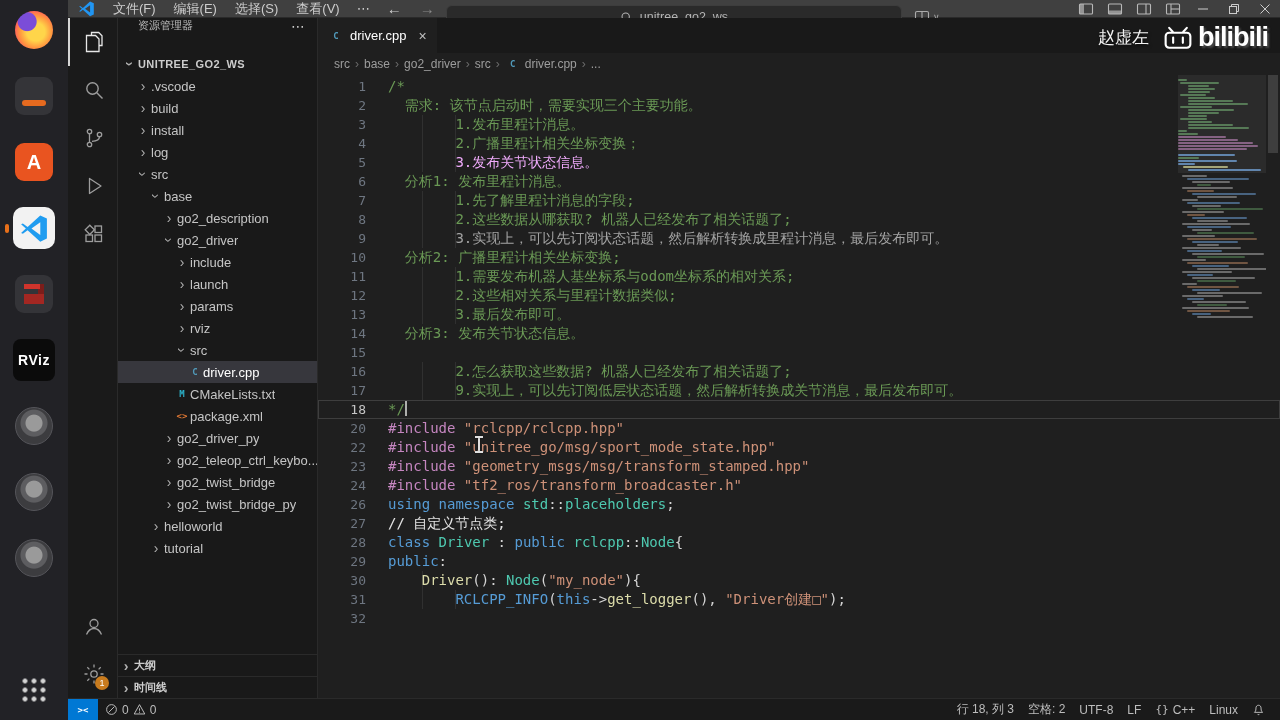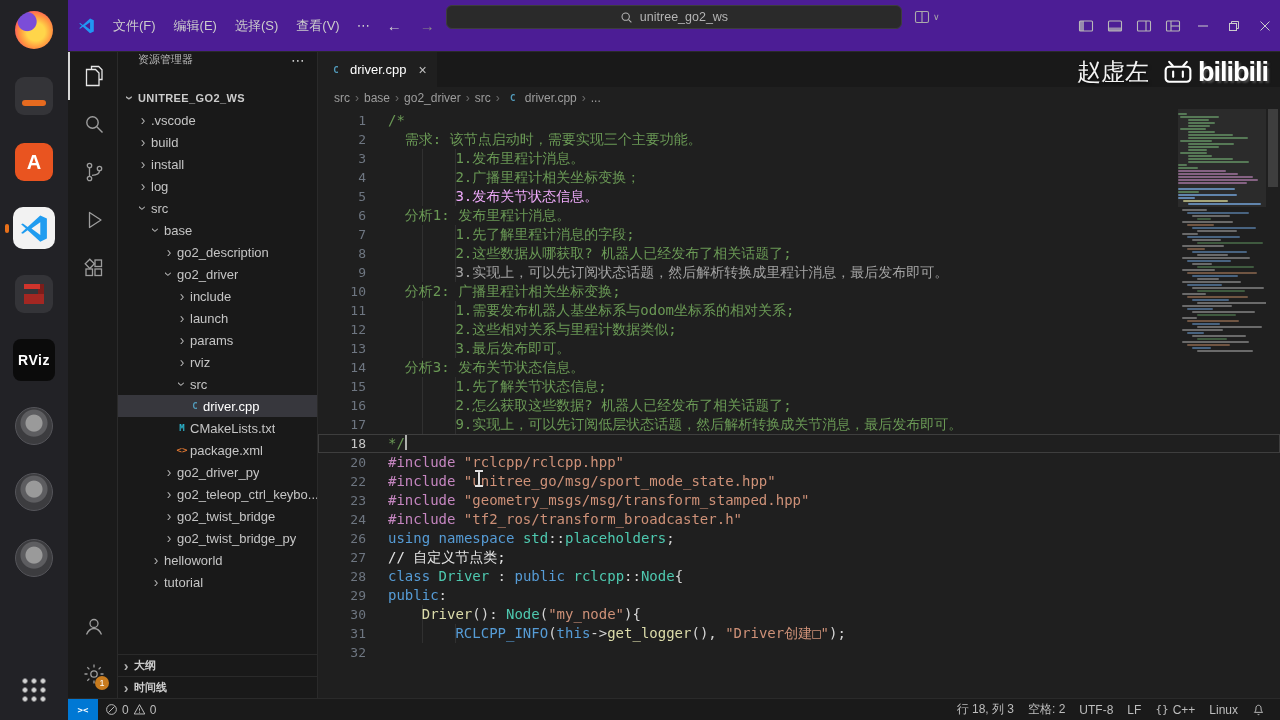--- a/index.html
+++ b/index.html
@@ -23,21 +23,21 @@
     linear-gradient(#d0342c 0 0) left top/16px 5px no-repeat,
     linear-gradient(#a32722 0 0) left bottom/20px 10px no-repeat,
     linear-gradient(#7c1d1a 0 0) right top/6px 20px no-repeat;}
   .run-dot{position:absolute;left:-7px;top:18px;width:4px;height:9px;border-radius:2px;background:#e8701a;}
   .icon-lens{width:38px;height:38px;border-radius:50%;background:radial-gradient(circle at 50% 42%,#9a9a9a 0 8px,#5d5d60 9px 13px,#3c3c3f 14px);border:1px solid #55555a;}
   .icon-grid{width:26px;height:26px;background-image:radial-gradient(#d4d4d4 2.1px,rgba(0,0,0,0) 2.6px);background-size:9px 9px;background-position:center;}
 
   
   .vswindow{flex:1;display:flex;flex-direction:column;min-width:0;}
 
-  .titlebar{height:52px;background:#4c1d95;border-bottom:1px solid #2a2a2a;display:flex;align-items:center;position:relative;color:#cccccc;font-size:13px;flex:none;}
+  .titlebar{height:18px;background:#404040;border-bottom:1px solid #2a2a2a;display:flex;align-items:center;position:relative;color:#cccccc;font-size:13px;flex:none;}
   .vslogo{width:36px;display:flex;justify-content:center;align-items:center;}
   .menubar{display:flex;align-items:center;}
   .menu-item{padding:0 9px;cursor:pointer;}
   .menu-more{padding:0 8px;cursor:pointer;color:#cccccc;}
   .nav-arrow{padding:0 9px;cursor:pointer;font-size:15px;color:#cfcfcf;}
   .nav-arrow.fwd{color:#8a8a8a;}
   .command-center{position:absolute;left:50%;top:5px;transform:translateX(-50%);width:456px;height:24px;background:#2a2a2a;border:1px solid #3d3d3d;border-radius:6px;display:flex;align-items:center;justify-content:center;gap:7px;color:#b4b4b4;font-size:12.5px;cursor:pointer;}
   .editor-layout-btn{position:absolute;left:calc(50% + 240px);top:9px;display:flex;align-items:center;gap:3px;color:#ababab;cursor:pointer;}
   .editor-layout-btn .chev-small{font-size:9px;line-height:9px;color:#ababab;}
   .titlebar-right{margin-left:auto;display:flex;align-items:center;height:100%;}
@@ -91,21 +91,21 @@
   .minimap{position:absolute;top:0;right:14px;bottom:0;width:88px;padding-top:4px;overflow:hidden;}
   .mm-line{height:2px;margin-bottom:1px;border-radius:1px;opacity:.85;}
   .mm-slider{position:absolute;left:0;right:0;top:0;height:98px;background:rgba(121,121,121,.13);}
   .vscroll{position:absolute;top:0;right:0;bottom:0;width:14px;}
   .vscroll-thumb{position:absolute;top:0;left:2px;width:10px;height:78px;background:rgba(121,121,121,.35);}
   .mouse-ibeam{position:absolute;left:160px;top:362px;width:2px;height:15px;background:#e0e0e0;box-shadow:0 0 1px #000;}
   .mouse-ibeam::before,.mouse-ibeam::after{content:"";position:absolute;left:-3px;width:8px;height:2px;background:#e0e0e0;box-shadow:0 0 1px #000;}
   .mouse-ibeam::before{top:-1px;}
   .mouse-ibeam::after{bottom:-1px;}
   .watermark{position:absolute;top:4px;right:12px;display:flex;align-items:center;gap:14px;z-index:9;pointer-events:none;}
-  .wm-name{font-size:24px;color:rgba(255,255,255,.95);text-shadow:1px 2px 3px rgba(0,0,0,.65);}
+  .wm-name{font-size:17px;color:rgba(255,255,255,.95);text-shadow:1px 2px 3px rgba(0,0,0,.65);}
   .wm-bili{display:flex;align-items:center;gap:5px;color:#ffffff;font-weight:bold;font-size:27px;letter-spacing:-1px;text-shadow:2px 2px 2px rgba(90,90,90,.7);}
 
   
   .statusbar{height:22px;flex:none;background:#1a1a1a;border-top:1px solid #2a2a2a;display:flex;align-items:center;font-size:12px;color:#bdbdbd;}
   .remote{height:100%;width:30px;background:#0078d4;color:#fff;display:flex;align-items:center;justify-content:center;font-size:9px;font-weight:bold;font-family:"DejaVu Sans Mono",monospace;cursor:pointer;flex:none;}
   .sb-item{display:flex;align-items:center;gap:4px;padding:0 7px;cursor:pointer;white-space:nowrap;}
   .sb-right{margin-left:auto;display:flex;align-items:center;padding-right:8px;}
   .braces{font-family:"DejaVu Sans Mono",monospace;font-size:11px;}
   svg{display:block;}
 </style>
@@ -441,21 +441,21 @@
               <div class="code-line"><span class="ln">5</span><span class="lc"><i class="guide" style="left: 4ch;"></i><i class="guide" style="left: 8ch;"></i><span style="color: #f0abfc;">        3.发布关节状态信息。</span></span></div>
               <div class="code-line"><span class="ln">6</span><span class="lc"><span style="color: rgb(106, 153, 85);">  分析1: 发布里程计消息。</span></span></div>
               <div class="code-line"><span class="ln">7</span><span class="lc"><i class="guide" style="left: 4ch;"></i><i class="guide" style="left: 8ch;"></i><span style="color: rgb(106, 153, 85);">        1.先了解里程计消息的字段;</span></span></div>
               <div class="code-line"><span class="ln">8</span><span class="lc"><i class="guide" style="left: 4ch;"></i><i class="guide" style="left: 8ch;"></i><span style="color: rgb(106, 153, 85);">        2.这些数据从哪获取? 机器人已经发布了相关话题了;</span></span></div>
               <div class="code-line"><span class="ln">9</span><span class="lc"><i class="guide" style="left: 4ch;"></i><i class="guide" style="left: 8ch;"></i><span style="color: #a3a3a3;">        3.实现上，可以先订阅状态话题，然后解析转换成里程计消息，最后发布即可。</span></span></div>
               <div class="code-line"><span class="ln">10</span><span class="lc"><span style="color: rgb(106, 153, 85);">  分析2: 广播里程计相关坐标变换;</span></span></div>
               <div class="code-line"><span class="ln">11</span><span class="lc"><i class="guide" style="left: 4ch;"></i><i class="guide" style="left: 8ch;"></i><span style="color: rgb(106, 153, 85);">        1.需要发布机器人基坐标系与odom坐标系的相对关系;</span></span></div>
               <div class="code-line"><span class="ln">12</span><span class="lc"><i class="guide" style="left: 4ch;"></i><i class="guide" style="left: 8ch;"></i><span style="color: rgb(106, 153, 85);">        2.这些相对关系与里程计数据类似;</span></span></div>
               <div class="code-line"><span class="ln">13</span><span class="lc"><i class="guide" style="left: 4ch;"></i><i class="guide" style="left: 8ch;"></i><span style="color: rgb(106, 153, 85);">        3.最后发布即可。</span></span></div>
               <div class="code-line"><span class="ln">14</span><span class="lc"><span style="color: rgb(106, 153, 85);">  分析3: 发布关节状态信息。</span></span></div>
-              <div class="code-line"><span class="ln">15</span><span class="lc"><i class="guide" style="left: 4ch;"></i><i class="guide" style="left: 8ch;"></i><span style="color: rgb(106, 153, 85);">        1.先了解关节状态信息;</span></span></div>
+              <div class="code-line"><span class="ln">15</span></div>
               <div class="code-line"><span class="ln">16</span><span class="lc"><i class="guide" style="left: 4ch;"></i><i class="guide" style="left: 8ch;"></i><span style="color: rgb(106, 153, 85);">        2.怎么获取这些数据? 机器人已经发布了相关话题了;</span></span></div>
               <div class="code-line"><span class="ln">17</span><span class="lc"><i class="guide" style="left: 4ch;"></i><i class="guide" style="left: 8ch;"></i><span style="color: rgb(106, 153, 85);">        9.实现上，可以先订阅低层状态话题，然后解析转换成关节消息，最后发布即可。</span></span></div>
               <div class="code-line current"><span class="ln">18</span><span class="lc"><span style="color: rgb(106, 153, 85);">*/</span><span class="caret"></span></span></div>
               <div class="code-line"><span class="ln">20</span><span class="lc"><span style="color: rgb(197, 134, 192);">#include </span><span style="color: rgb(206, 145, 120);">"rclcpp/rclcpp.hpp"</span></span></div>
               <div class="code-line"><span class="ln">22</span><span class="lc"><span style="color: rgb(197, 134, 192);">#include </span><span style="color: rgb(206, 145, 120);">"unitree_go/msg/sport_mode_state.hpp"</span></span></div>
               <div class="code-line"><span class="ln">23</span><span class="lc"><span style="color: rgb(197, 134, 192);">#include </span><span style="color: rgb(206, 145, 120);">"geometry_msgs/msg/transform_stamped.hpp"</span></span></div>
               <div class="code-line"><span class="ln">24</span><span class="lc"><span style="color: rgb(197, 134, 192);">#include </span><span style="color: rgb(206, 145, 120);">"tf2_ros/transform_broadcaster.h"</span></span></div>
               <div class="code-line"><span class="ln">26</span><span class="lc"><span style="color: rgb(86, 156, 214);">using</span><span style="color: rgb(212, 212, 212);"> </span><span style="color: rgb(86, 156, 214);">namespace</span><span style="color: rgb(212, 212, 212);"> </span><span style="color: rgb(78, 201, 176);">std</span><span style="color: rgb(212, 212, 212);">::</span><span style="color: rgb(78, 201, 176);">placeholders</span><span style="color: rgb(212, 212, 212);">;</span></span></div>
               <div class="code-line"><span class="ln">27</span><span class="lc"><span style="color: #e5e5e5;">// 自定义节点类;</span></span></div>
               <div class="code-line"><span class="ln">28</span><span class="lc"><span style="color: rgb(86, 156, 214);">class</span><span style="color: rgb(212, 212, 212);"> </span><span style="color: rgb(78, 201, 176);">Driver</span><span style="color: rgb(212, 212, 212);"> : </span><span style="color: rgb(86, 156, 214);">public</span><span style="color: rgb(212, 212, 212);"> </span><span style="color: rgb(78, 201, 176);">rclcpp</span><span style="color: rgb(212, 212, 212);">::</span><span style="color: rgb(78, 201, 176);">Node</span><span style="color: rgb(212, 212, 212);">{</span></span></div>

